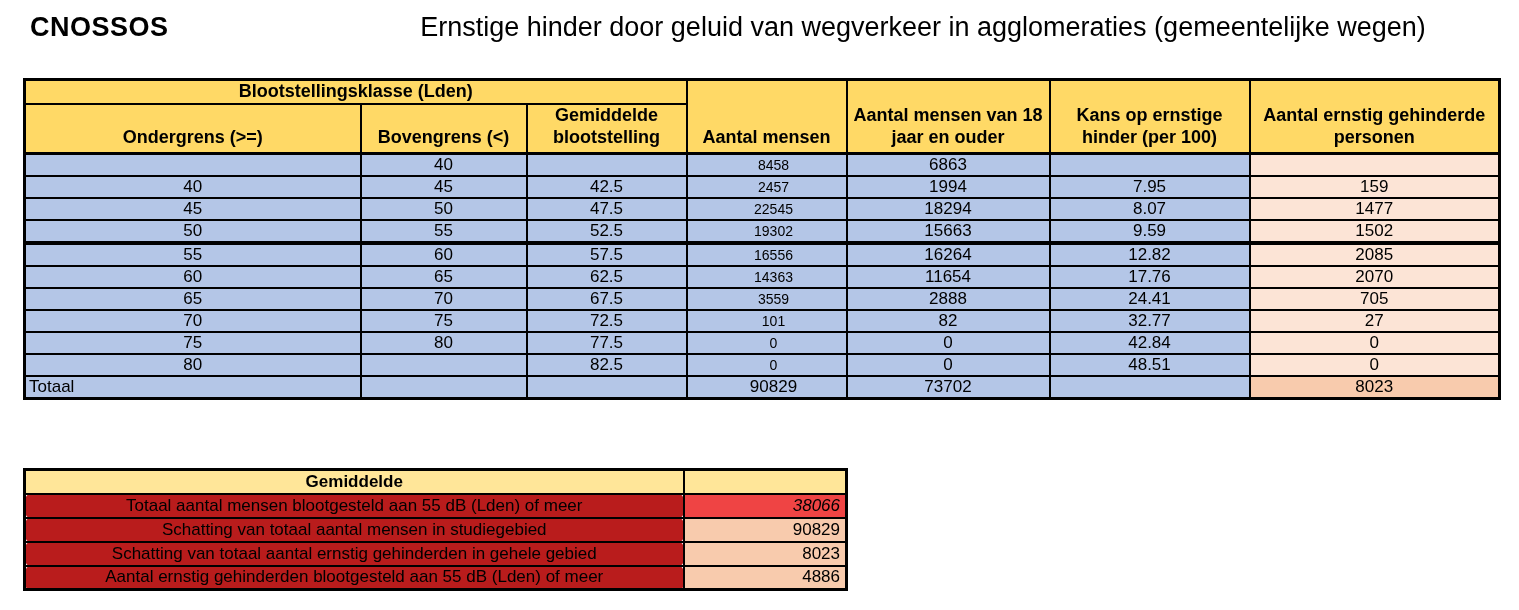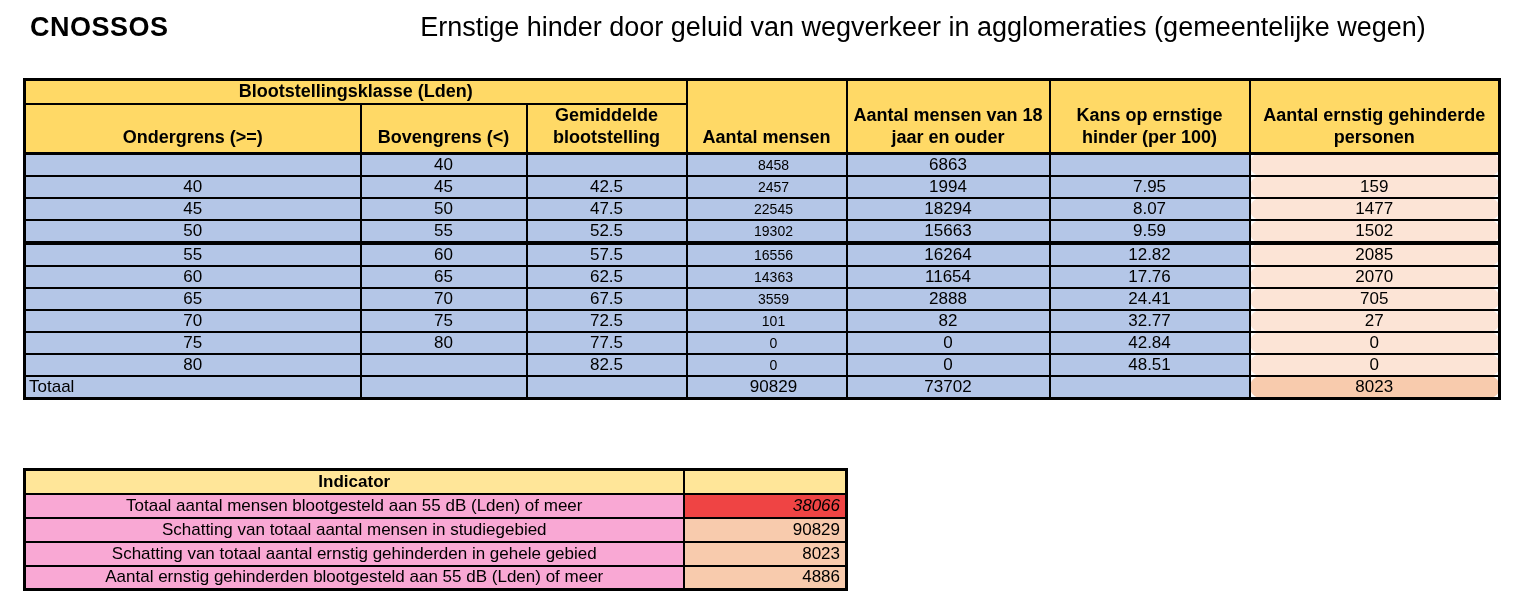--- a/index.html
+++ b/index.html
@@ -24,32 +24,32 @@
     background:#FFD966; font-size:18px; font-weight:bold; 
     vertical-align:bottom; padding-bottom:3px; line-height:1.22; white-space:normal;
   }
   .main tr.h1 { height:21px; }
   .main tr.h1 th.grp { vertical-align:middle; padding-bottom:0; }
   .main tr.h2 { height:49px; }
   .main thead tr.h2 th, .main thead th.span2 { border-bottom:3px solid #000; }
   .main tbody tr { height:14px; }
   .main td { background:#B4C6E7; text-align:center; font-size:17px; white-space:nowrap; }
   .main td.c3 { font-size:14px;padding-left:18px; }
-  .main td.c6 { background:#FCE4D6;border-radius:11px; }
+  .main td.c6 { background:#FCE4D6; }
   .main tbody tr.sep td { border-bottom:4px solid #000; }
   .main tbody tr.totaal td.c0 { text-align:left; padding-left:3px; }
   .main tbody tr.totaal td.c3 { font-size:17px; }
   .main tbody tr.totaal td.c6 { background:#F8CBAD; }
 
   
   .ind { position:absolute; top:468px; left:23px; width:822px; border:3px solid #000; }
   .ind th, .ind td { border:2px solid #000; padding:0 4px; font-size:17px; white-space:nowrap; }
   .ind tr { height:24px; }
   .ind th { background:#FFE699; font-weight:bold; text-align:center; }
-  .ind td.lbl { background:#f9a8d4; text-align:center; }
+  .ind td.lbl { background:#b91c1c; text-align:center;border-radius:6px; }
   .ind td.val { background:#F8CBAD; text-align:right; padding-right:5px; }
   .ind tbody tr:first-child td.val { background:#ef4444; font-style:italic; }
 </style>
 </head>
 <body>
 
 <div class="titlebar">
   <div class="t-left">CNOSSOS</div>
   <div class="t-main">Ernstige hinder door geluid van wegverkeer in agglomeraties (gemeentelijke wegen)</div>
 </div>
@@ -181,21 +181,21 @@
     </tbody>
 </table>
 
 <table class="ind">
   <colgroup>
       <col style="width:659px">
       <col style="width:163px">
     </colgroup>
   <thead>
     <tr>
-      <th>Indicator</th>
+      <th>Gemiddelde</th>
       <th></th>
     </tr>
   </thead>
   <tbody>
       <tr>
         <td class="lbl">Totaal aantal mensen blootgesteld aan 55 dB (Lden) of meer</td>
         <td class="val">38066</td>
       </tr>
       <tr>
         <td class="lbl">Schatting van totaal aantal mensen in studiegebied</td>

